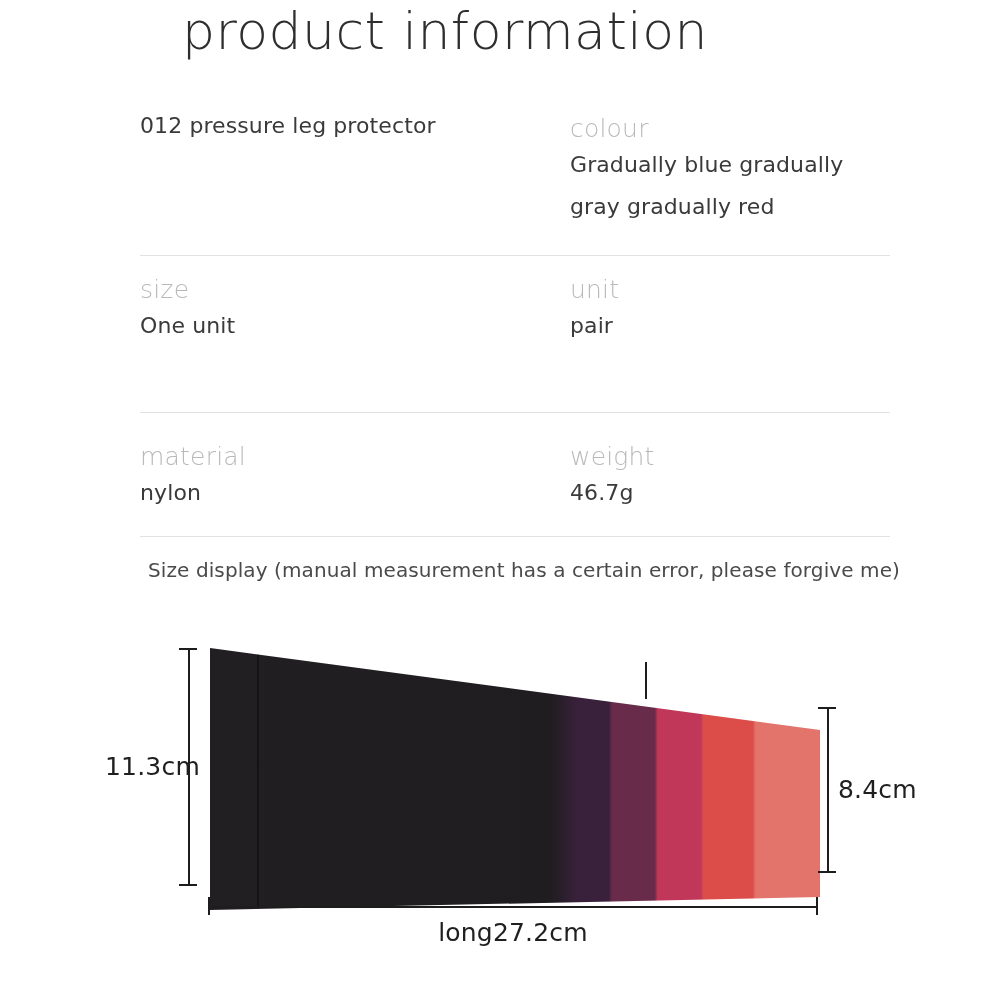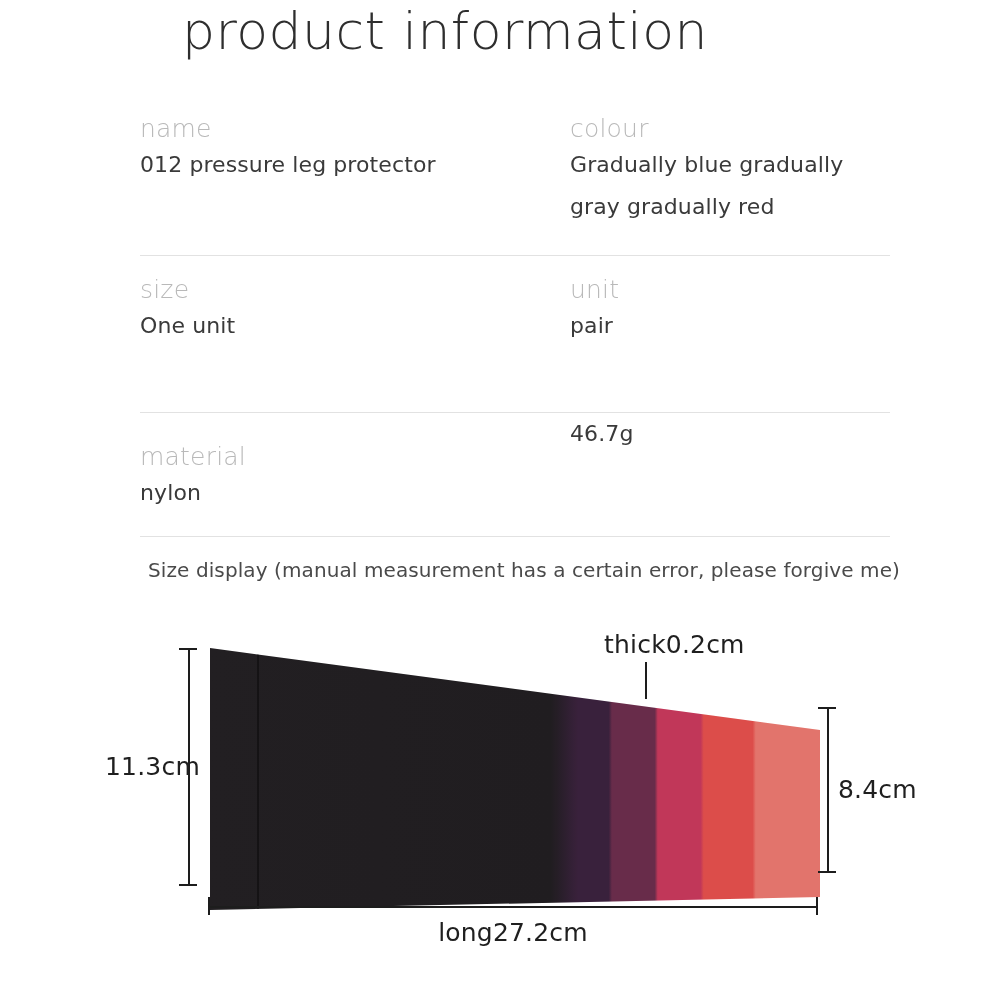--- a/index.html
+++ b/index.html
@@ -156,21 +156,20 @@
 </style>
 </head>
 <body>
 
 <div class="page-title">product information</div>
 
 <div class="spec-table">
 
   <div class="spec-row row-1">
     <div class="spec-cell col-left">
-      <div class="spec-label">name</div>
       <div class="spec-value">012 pressure leg protector</div>
     </div>
     <div class="spec-cell col-right">
       <div class="spec-label">colour</div>
       <div class="spec-value">Gradually blue gradually gray gradually red</div>
     </div>
   </div>
 
   <div class="spec-row row-2">
     <div class="spec-cell col-left">
@@ -182,20 +181,21 @@
       <div class="spec-value">pair</div>
     </div>
   </div>
 
   <div class="spec-row row-3">
     <div class="spec-cell col-left">
       <div class="spec-label">material</div>
       <div class="spec-value">nylon</div>
     </div>
     <div class="spec-cell col-right">
+      <div class="spec-label">weight</div>
       <div class="spec-value">46.7g</div>
     </div>
   </div>
 
 </div>
 
 <div class="note-line">Size display (manual measurement has a certain error, please forgive me)</div>
 
 <div class="diagram">
 
@@ -240,15 +240,14 @@
   <div class="dim-cap dim-cap-h brk-right-top"></div>
   <div class="dim-cap dim-cap-h brk-right-bot"></div>
   <div class="dim-label lbl-right">8.4cm</div>
 
   <div class="dim-line dim-h brk-bot"></div>
   <div class="dim-cap dim-cap-v brk-bot-l"></div>
   <div class="dim-cap dim-cap-v brk-bot-r"></div>
   <div class="dim-label lbl-bot">long27.2cm</div>
 
   <div class="dim-line dim-v thick-leader"></div>
-  <div class="dim-label lbl-thick">thick0.2cm</div>
 
 </div>
 
 </body></html>

